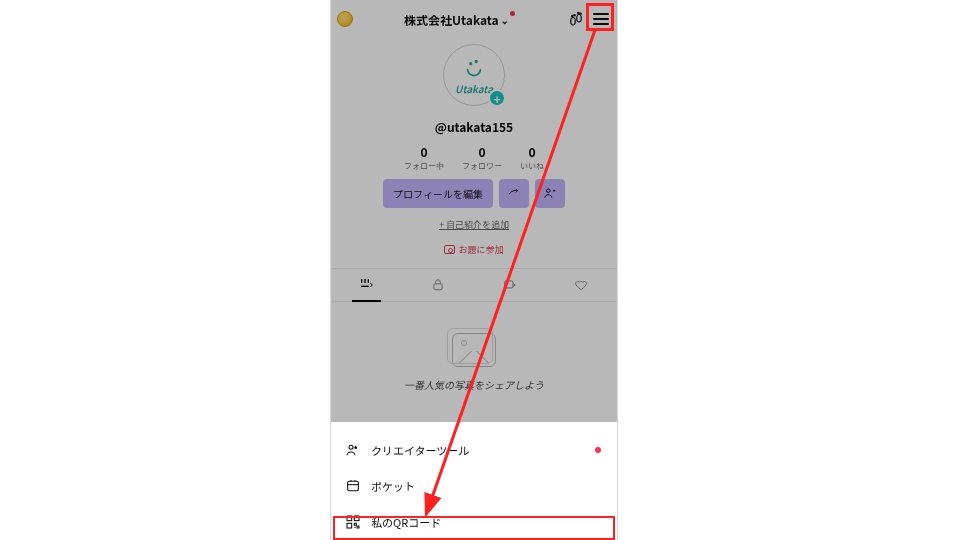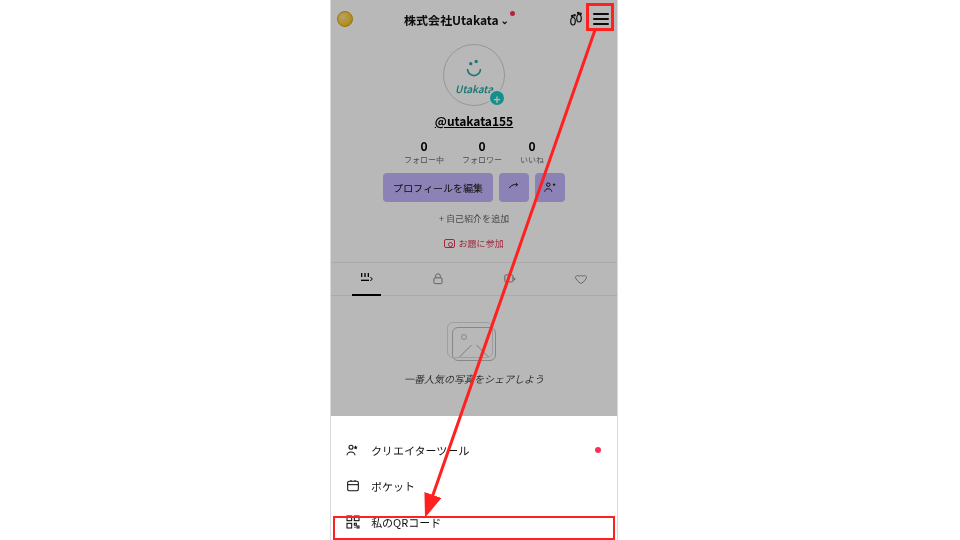--- a/index.html
+++ b/index.html
@@ -15,29 +15,29 @@
   .title .dot { width:5px; height:5px; border-radius:50%; background:#ff2f56; position:relative; top:-6px; left:-1px; }
   .foot { width:18px; height:18px; }
   .hamburger { width:20px; height:18px; display:flex; flex-direction:column; justify-content:center; gap:3px; align-items:center; }
   .hamburger span { display:block; width:16px; height:2px; background:#111; border-radius:1px; }
   .hbox { position:absolute; right:3px; top:3px; width:28px; height:28px; border:3px solid #ff2020; z-index: 50; }
   .avatar-wrap { display:flex; flex-direction:column; align-items:center; margin-top:6px; }
   .avatar { width:62px; height:62px; border:1px solid #d1d1d1; border-radius:50%; display:flex; flex-direction:column; align-items:center; justify-content:center; position:relative; background:#fff; }
   .avatar svg { width:26px; height:26px; }
   .avatar-name { font-size:10px; color:#2aa4a0; margin-top:0; font-weight:600;font-style:italic; }
   .add-badge { position:absolute; right:-2px; bottom:-2px; width:18px; height:18px; border-radius:50%; background:#19c8c3; border:2px solid #fff; display:flex; align-items:center; justify-content:center; color:#fff; font-size:12px; font-weight:700; }
-  .username { margin-top:6px; font-size:12px; font-weight:700;text-decoration:underline; }
+  .username { margin-top:12px; font-size:12px; font-weight:700; }
   .stats { display:flex; justify-content:center; gap:18px; margin-top:8px; }
   .stat { text-align:center; }
   .stat .n { font-size:12px; font-weight:700; }
   .stat .l { font-size:8px; color:#6d6d6d; }
   .btnrow { display:flex; justify-content:center; gap:6px; margin-top:8px; }
   .btn { background:#c4b5fd; border-radius:4px; font-size:10px; padding:7px 10px; display:flex; align-items:flex-start; color:#111; }
   .btn.sq { padding:7px 8px; }
-  .addbio { margin-top:10px; text-align:center; font-size:9px; color:#666; }
+  .addbio { margin-top:10px; text-align:center; font-size:9px; color:#666;text-decoration:underline; }
   .topic { margin-top:12px; text-align:center; font-size:9px; color:#e03750; display:flex; justify-content:center; align-items:center; gap:3px; }
   .cam { width:11px; height:9px; border:1px solid #e03750; border-radius:2px; display:inline-block; position:relative; }
   .cam::before { content:""; position:absolute; top:2px; left:3px; width:3px; height:3px; border:1px solid #e03750; border-radius:50%; }
   .tabs { display:flex; border-top:1px solid #eee; border-bottom:1px solid #eee; margin-top:12px; height:34px; }
   .tabs > div { flex:1; display:flex; align-items:center; justify-content:center; color:#888; font-size:14px; position:relative; }
   .tabs > div.active { color:#000; }
   .tabs > div.active::after { content:""; position:absolute; bottom:-1px; left:30%; right:30%; height:2px; background:#000; }
   .feed { height:120px; display:flex; flex-direction:column; align-items:center; justify-content:center; gap:10px; }
   .gallery { width:44px; height:34px; border:1.5px solid #bcbcbc; border-radius:6px; position:relative; }
   .gallery::before { content:""; position:absolute; top:-6px; left:-6px; width:44px; height:34px; border:1.5px solid #dcdcdc; border-radius:6px; }

